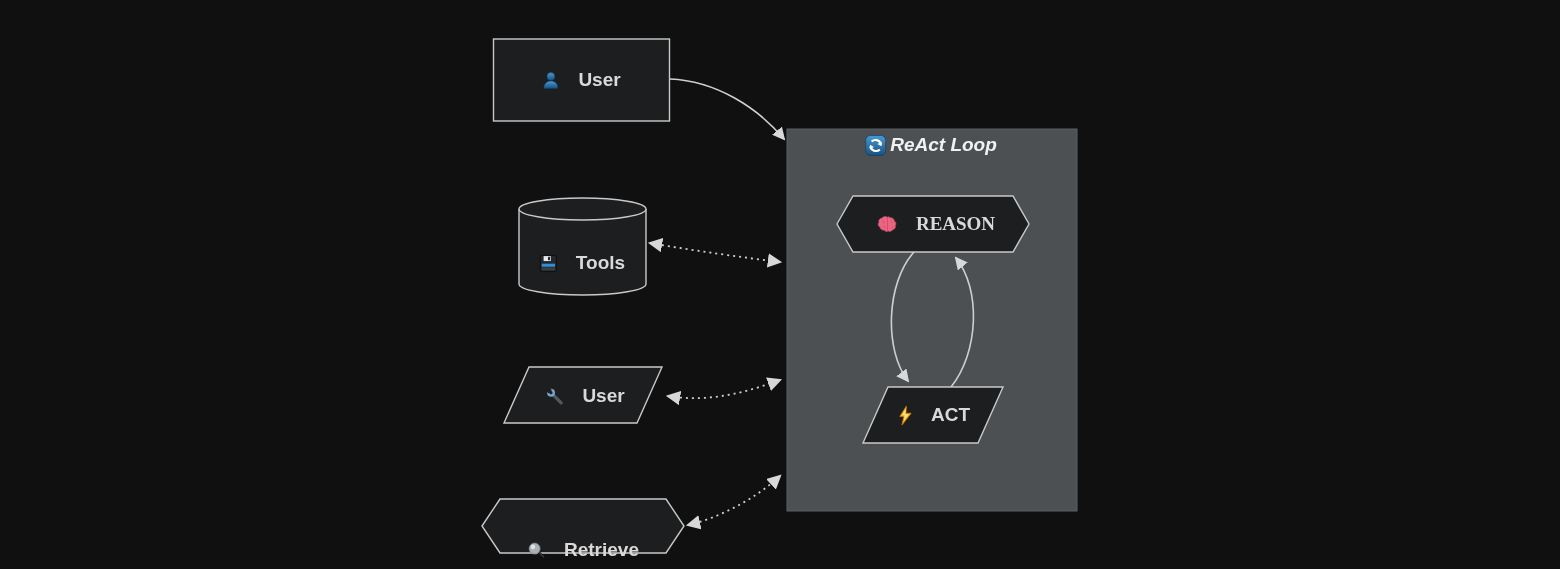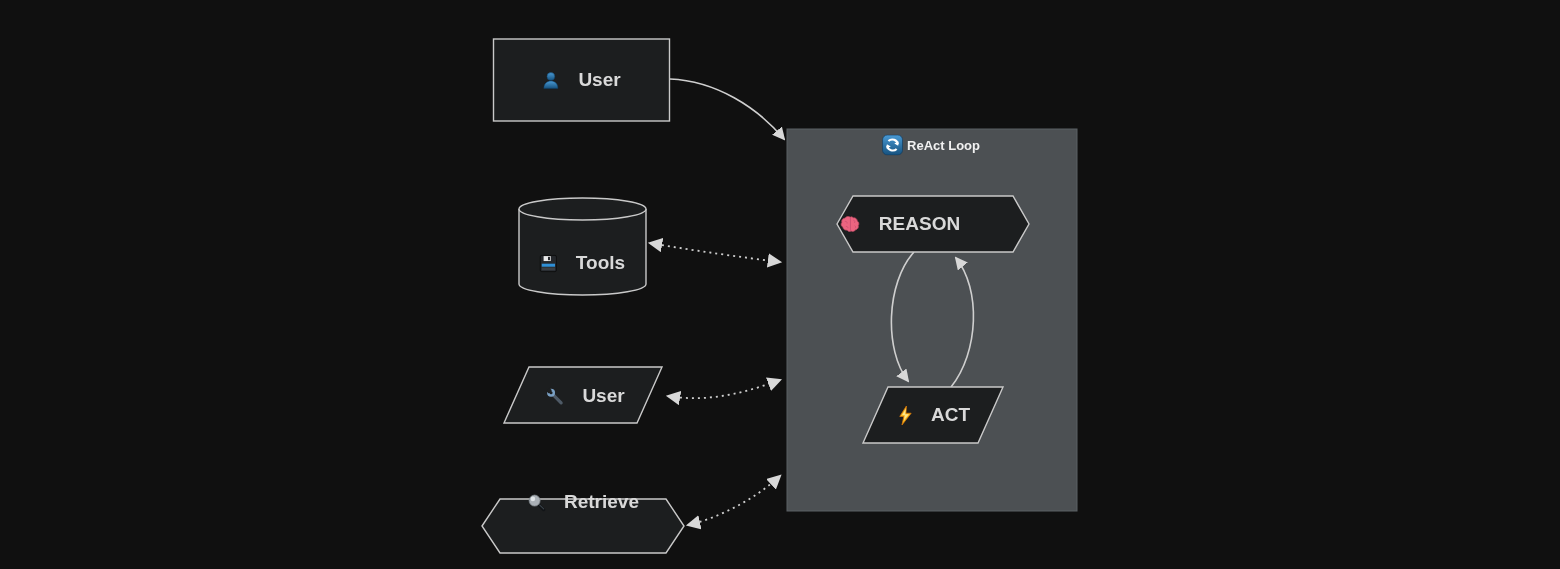--- a/index.html
+++ b/index.html
@@ -10,22 +10,23 @@
   .layer{position:absolute;left:0;top:0;}
   .node-label{
     position:absolute;transform:translate(-50%,-50%);
     display:flex;align-items:center;gap:18px;
     color:#d9d9d9;font-size:19px;font-weight:600;white-space:nowrap;
     pointer-events:none;
   }
   .cluster-title{
     position:absolute;transform:translate(-50%,-50%);
     display:flex;align-items:center;gap:4px;
-    color:#f1f1f1;font-size:13px;font-weight:700;white-space:nowrap;
+    color:#f1f1f1;font-size:19px;font-weight:700;white-space:nowrap;
     pointer-events:none;
+    font-style:italic;
   }
   .icon{display:inline-flex;align-items:center;justify-content:center;}
 </style>
 </head>
 <body>
 
 <div class="stage">
 
   <svg class="layer" width="1560" height="569" viewBox="0 0 1560 569">
     <defs>
@@ -103,33 +104,33 @@
       <svg width="19" height="19" viewBox="0 0 20 20">
         <line x1="8" y1="8" x2="16.6" y2="16.6" stroke="#4e5a66" stroke-width="3.4" stroke-linecap="round"></line>
         <circle cx="6" cy="6" r="4.2" fill="#7aa0c4"></circle>
         <circle cx="6" cy="6" r="1.6" fill="#1c1e1f"></circle>
         <path d="M0.8,4.2 L4.2,0.8 L6.6,3.2 L6.2,6.2 L3.2,6.6 Z" fill="#1c1e1f"></path>
       </svg>
     </span>
     <span>User</span>
   </div>
 
-  <div class="node-label" style="left:583px;top:502px;">
+  <div class="node-label" style="left:583px;top:550px;">
     <span class="icon">
       <svg width="19" height="19" viewBox="0 0 20 20">
         <line x1="12.5" y1="12.5" x2="17.5" y2="17.5" stroke="#111417" stroke-width="3.2" stroke-linecap="round"></line>
         <line x1="13.2" y1="12.4" x2="17.6" y2="16.8" stroke="#3c444b" stroke-width="1.1" stroke-linecap="round"></line>
         <circle cx="8" cy="8" r="5.8" fill="#aab0b6" stroke="#7d848a" stroke-width="0.8"></circle>
         <circle cx="6.2" cy="6.2" r="2.4" fill="#dfe3e6"></circle>
       </svg>
     </span>
     <span>Retrieve</span>
   </div>
 
-  <div class="node-label" style="left:900px;top:224px;">
+  <div class="node-label" style="left:936px;top:224px;font-family:Liberation Serif, serif;">
     <span class="icon">
       <svg width="21" height="19" viewBox="0 0 21 19">
         <path d="M10.5,2.2 C8.8,0.9 6.2,1.3 5.2,3.1 C3,3.2 1.4,5.3 2,7.4 C0.6,8.9 1.2,11.3 3,12.1 C3.2,14.2 5.2,15.6 7.2,15.1 C8.2,16.6 10,17 11.3,16.1 C12.8,17 14.8,16.4 15.7,14.8 C17.7,14.5 19,12.5 18.4,10.6 C19.6,9.1 19.1,6.8 17.4,5.9 C17.3,3.8 15.3,2.3 13.3,2.8 C12.5,1.8 11.4,1.6 10.5,2.2 Z" fill="#ec6480" stroke="#b84a63" stroke-width="0.7"></path>
         <path d="M10.6,2.6 L10.6,15.9" stroke="#c95070" stroke-width="0.9" fill="none"></path>
         <path d="M5,6.5 C6.5,6 7.5,7 7.2,8.5 M13.6,5.2 C15,5.5 15.4,6.8 14.6,8 M6,11.5 C7.4,11.2 8.2,12 8,13.3 M14.8,10.6 C16,11.2 16,12.5 15.2,13.3" stroke="#c95070" stroke-width="0.8" fill="none"></path>
       </svg>
     </span>
     <span>REASON</span>
   </div>
 

